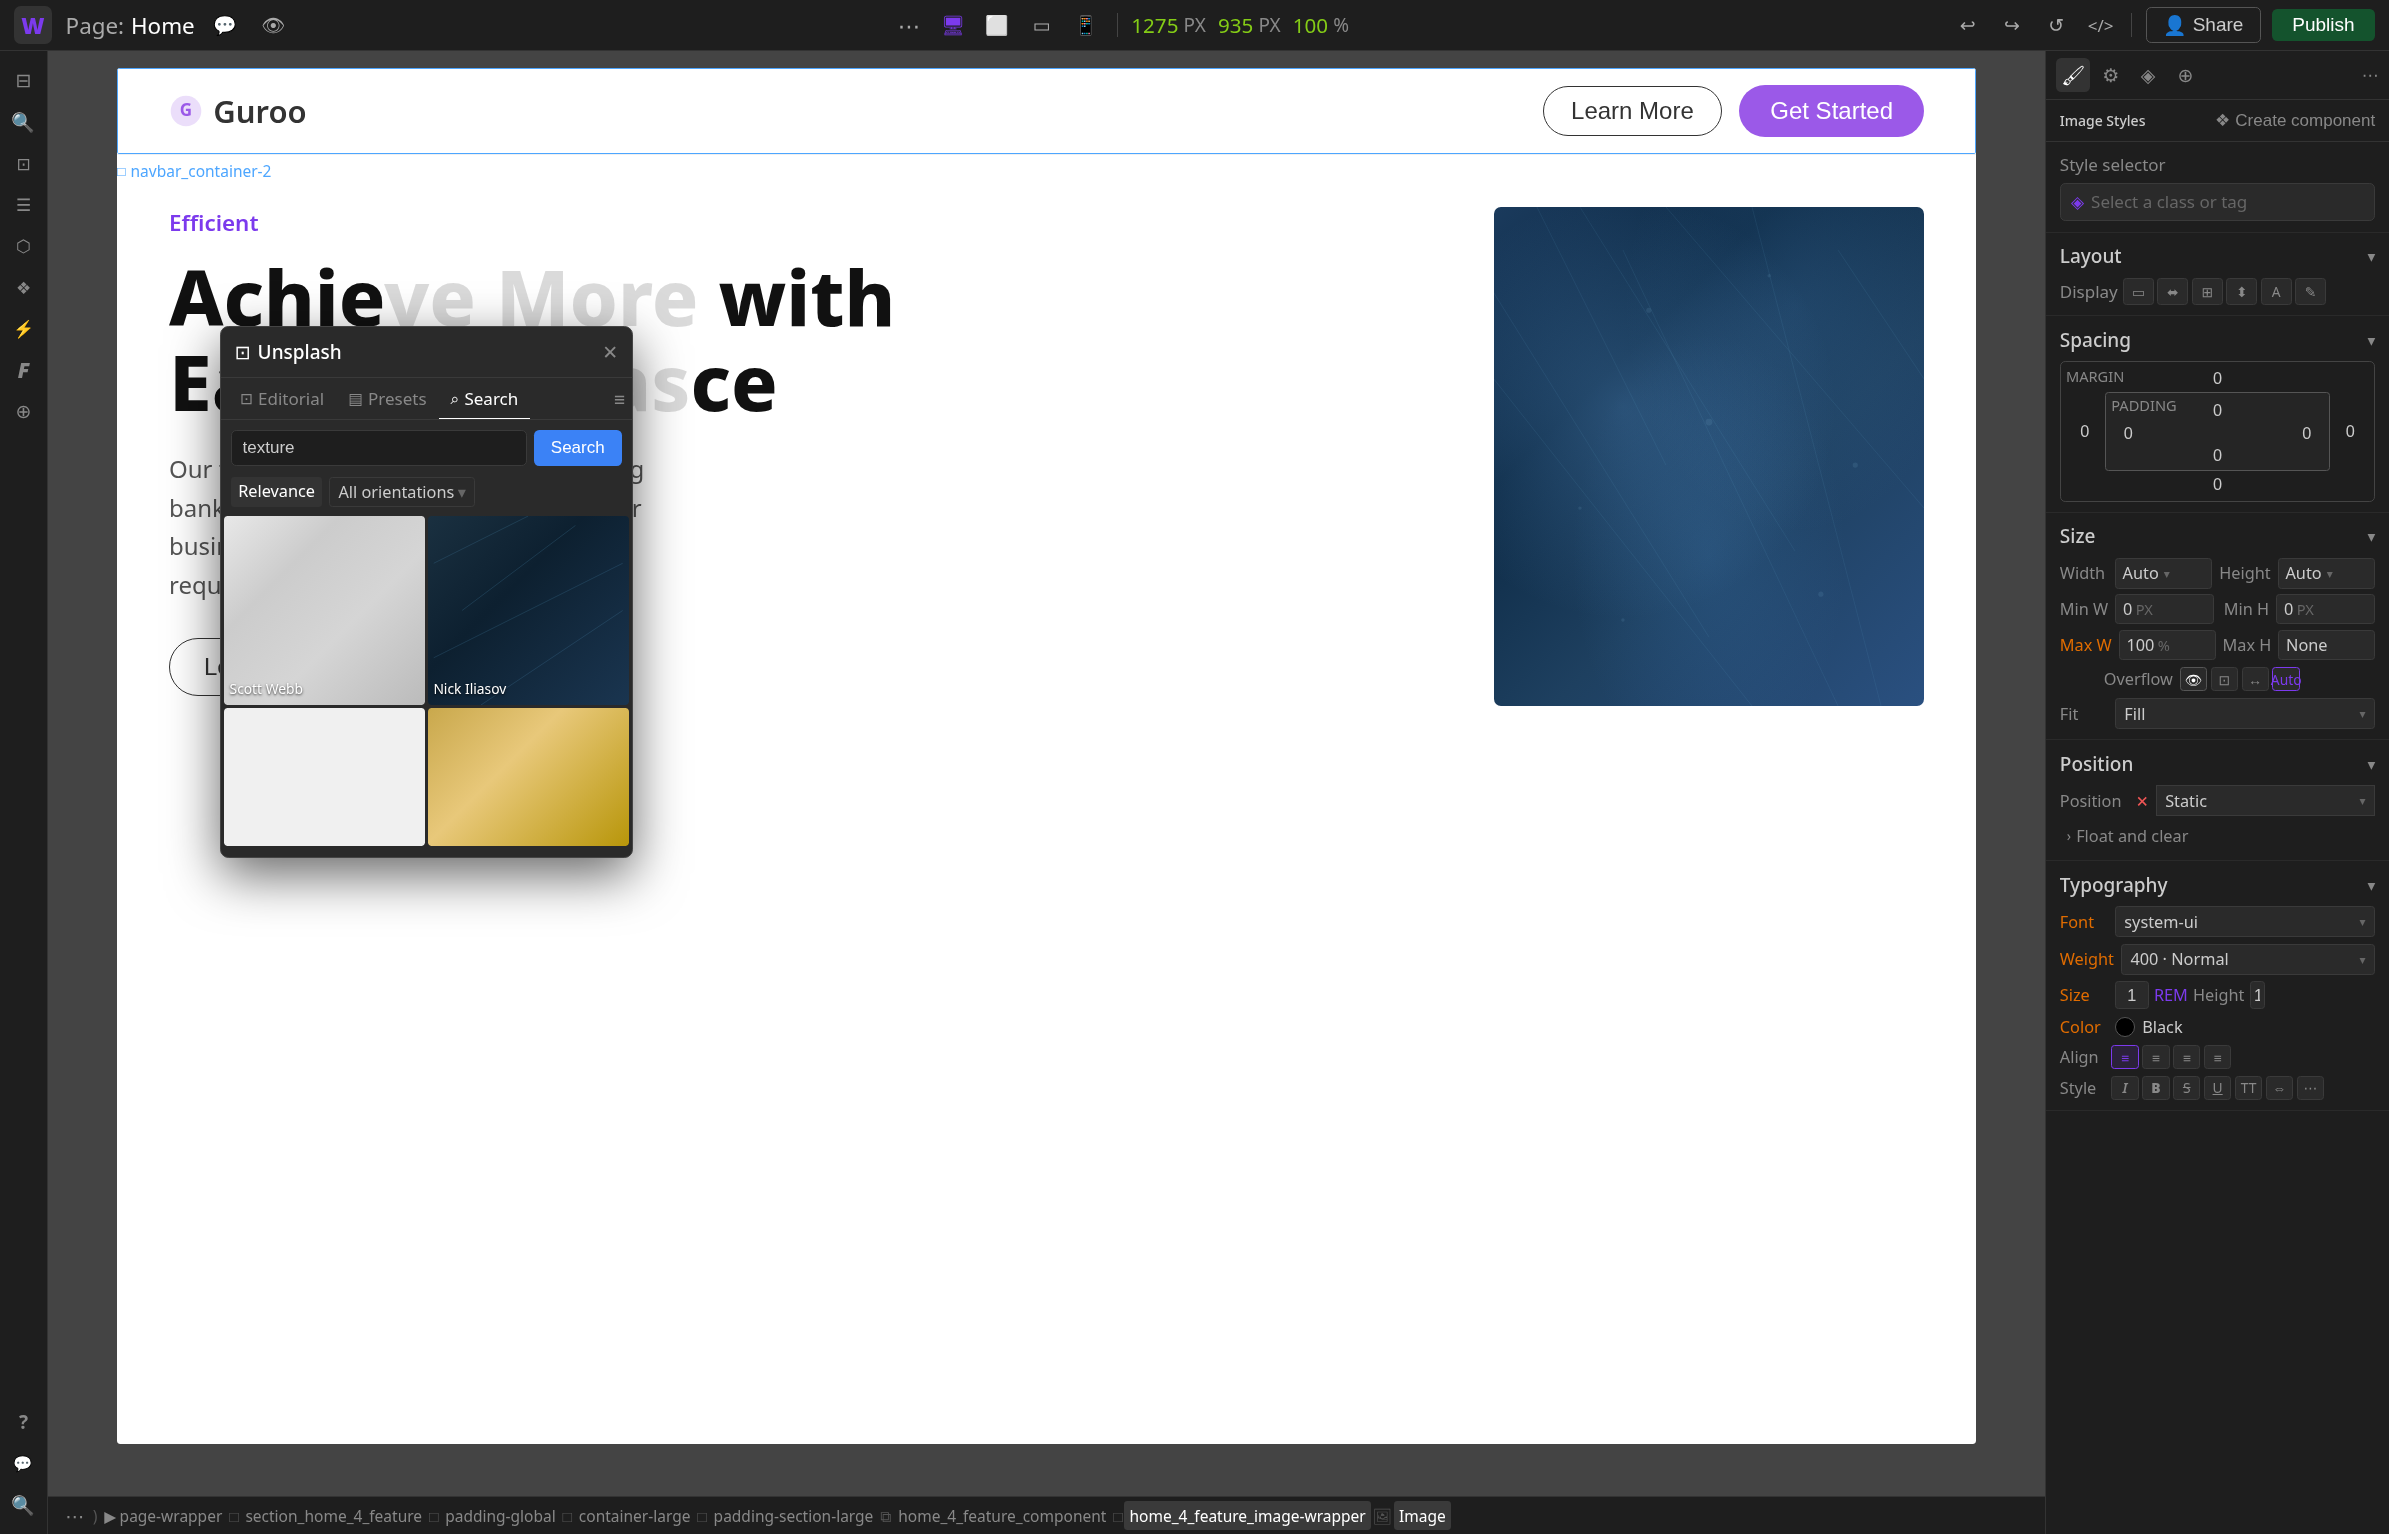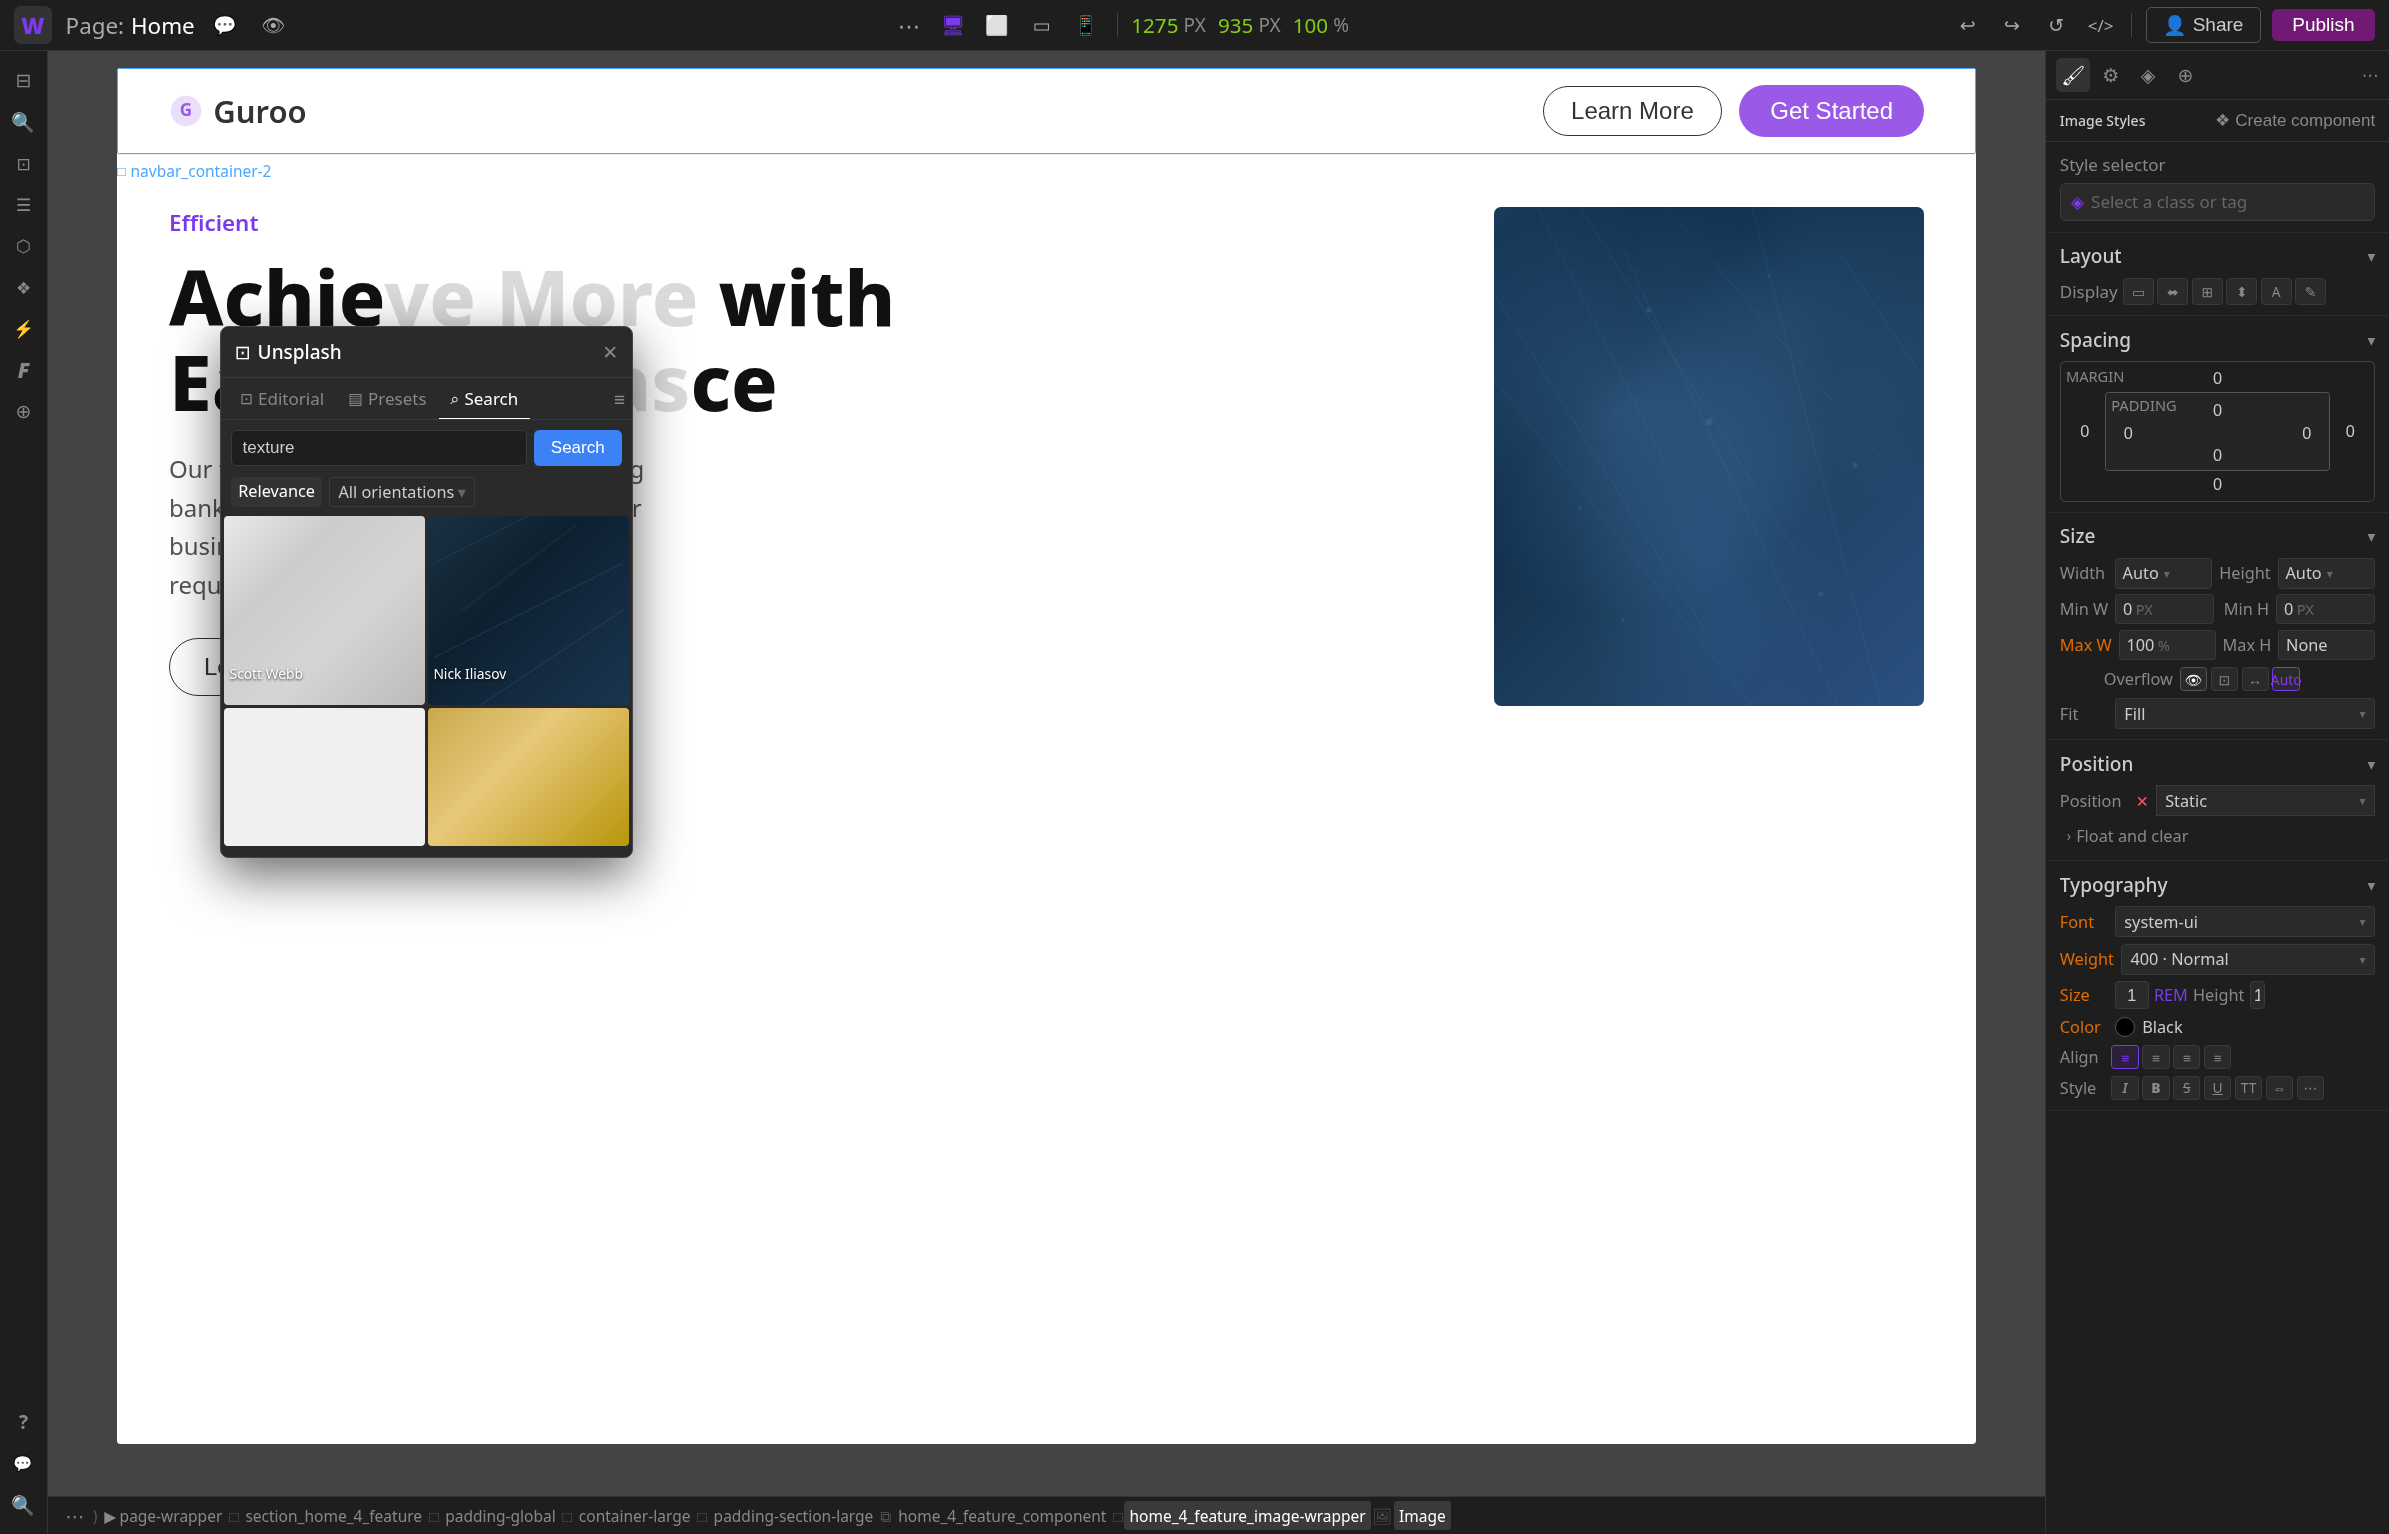--- a/index.html
+++ b/index.html
@@ -15,21 +15,21 @@
     .top-bar-left { display: flex; align-items: center; gap: 13.8px; }
     .top-bar-center { display: flex; align-items: center; gap: 10.3px; }
     .top-bar-right { display: flex; align-items: center; gap: 10.3px; }
     .page-label { color: #aaa; font-size: 22.4px; display: flex; align-items: center; gap: 6.9px; }
     .top-icon { width: 34px; height: 34px; display: flex; align-items: center; justify-content: center; cursor: pointer; color: #aaa; font-size: 19px; }
     .dim-display { color: #ccc; font-size: 20.6px; display: flex; align-items: center; gap: 5.2px; }
     .dim-value { color: #84cc16; font-size: 20.6px; }
     .dim-unit { color: #888; font-size: 19px; }
     .separator { width: 0.9px; height: 24px; background: #444; margin: 0 3.4px; }
     .btn-share { background: transparent; border: 0.9px solid #555; color: #ccc; padding: 5.2px 17px; border-radius: 5.2px; font-size: 19px; cursor: pointer; display: flex; align-items: center; gap: 5.2px; }
-    .btn-publish { background: #701a75; border: none; color: #fff; padding: 5.2px 20.6px; border-radius: 5.2px; font-size: 19px; cursor: pointer; }
+    .btn-publish { background: #14532d; border: none; color: #fff; padding: 5.2px 20.6px; border-radius: 5.2px; font-size: 19px; cursor: pointer; }
 
     
     .left-sidebar {
       position: absolute; top: 51px; left: 0; width: 48px; bottom: 0;
       background: #1e1e1e; border-right: 0.9px solid #333;
       display: flex; flex-direction: column; align-items: center; padding: 10.3px 0; gap: 3.4px;
       z-index: 90;
     }
     .sidebar-icon {
       width: 38px; height: 38px; display: flex; align-items: center; justify-content: center;
@@ -253,21 +253,21 @@
     .unsplash-grid { display: grid; grid-template-columns: 1fr 1fr; gap: 3.4px; padding: 0 3.4px 10.3px; }
     .unsplash-img-card { position: relative; border-radius: 3.4px; overflow: hidden; cursor: pointer; }
     .unsplash-img-placeholder {
       width: 100%; border-radius: 3.4px;
     }
     .img-marble { background: linear-gradient(135deg, #e8e8e8 0%, #ccc 30%, #d5d5d5 60%, #bbb 100%); height: 189px; }
     .img-dark-texture { background: linear-gradient(135deg, #1a3040 0%, #0d2030 40%, #1a3550 100%); height: 189px; }
     .img-white { background: #f0f0f0; height: 138px; }
     .img-gold { background: linear-gradient(135deg, #c9a84c 0%, #e8c87a 40%, #b8960a 100%); height: 138px; }
     .unsplash-photo-credit {
-      position: absolute; bottom: 22px; left: 5.2px; color: #fff; font-size: 13.8px;
+      position: absolute; bottom: 7px; left: 5.2px; color: #fff; font-size: 13.8px;
       text-shadow: 0 0.9px 2.6px rgba(0,0,0,0.8);
     }
 
     
     .bottom-bar {
       position: absolute; bottom: 0; left: 48px; right: 344px; height: 38px;
       background: #1e1e1e; border-top: 0.9px solid #333;
       display: flex; align-items: center; padding: 0 10.3px; gap: 0; overflow: hidden;
     }
     .breadcrumb-item {

